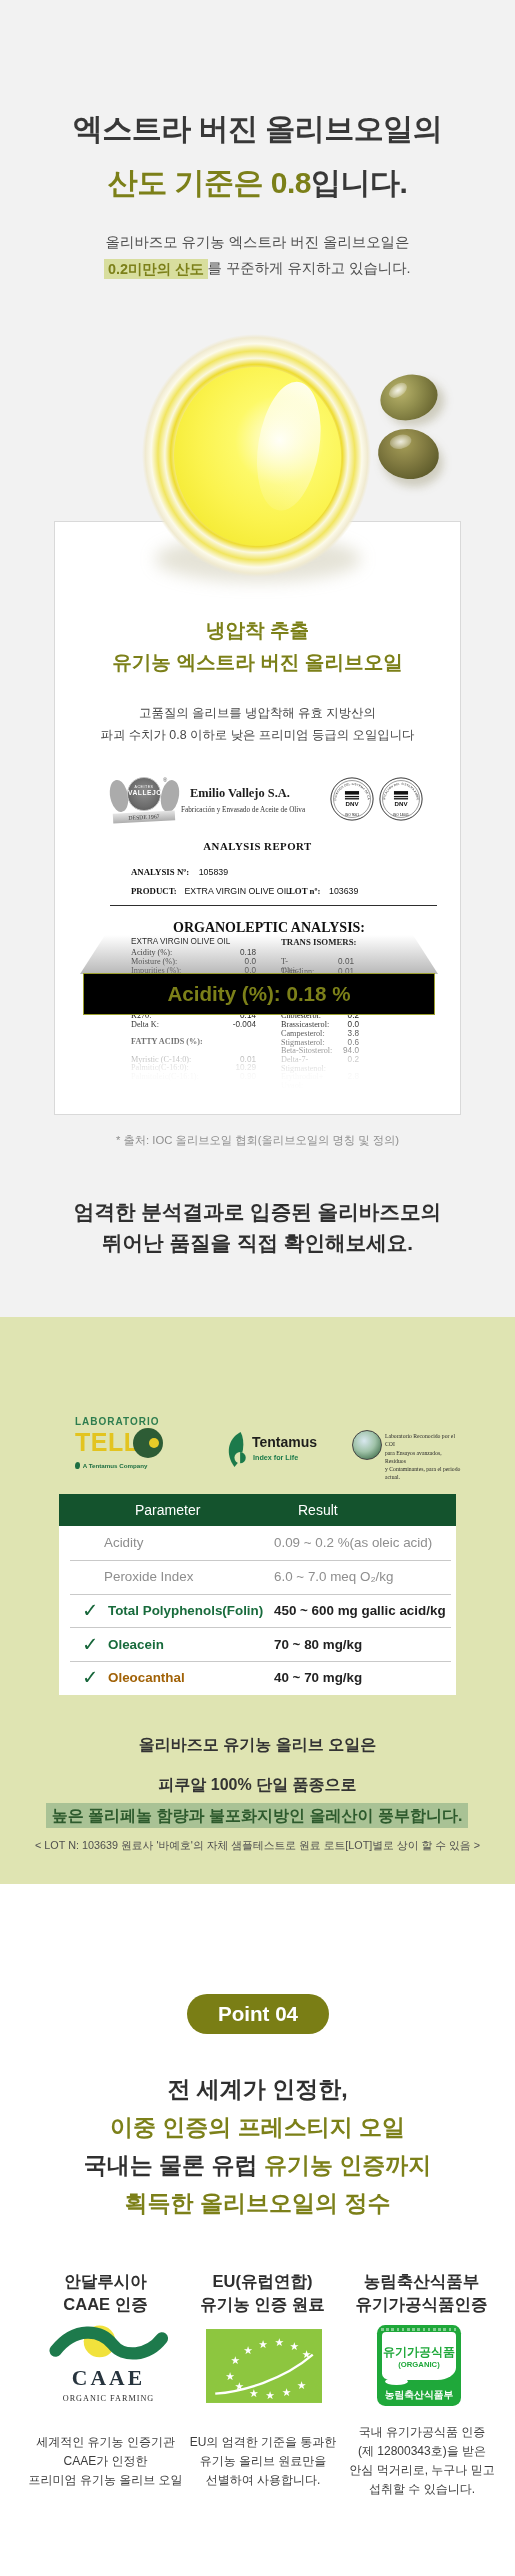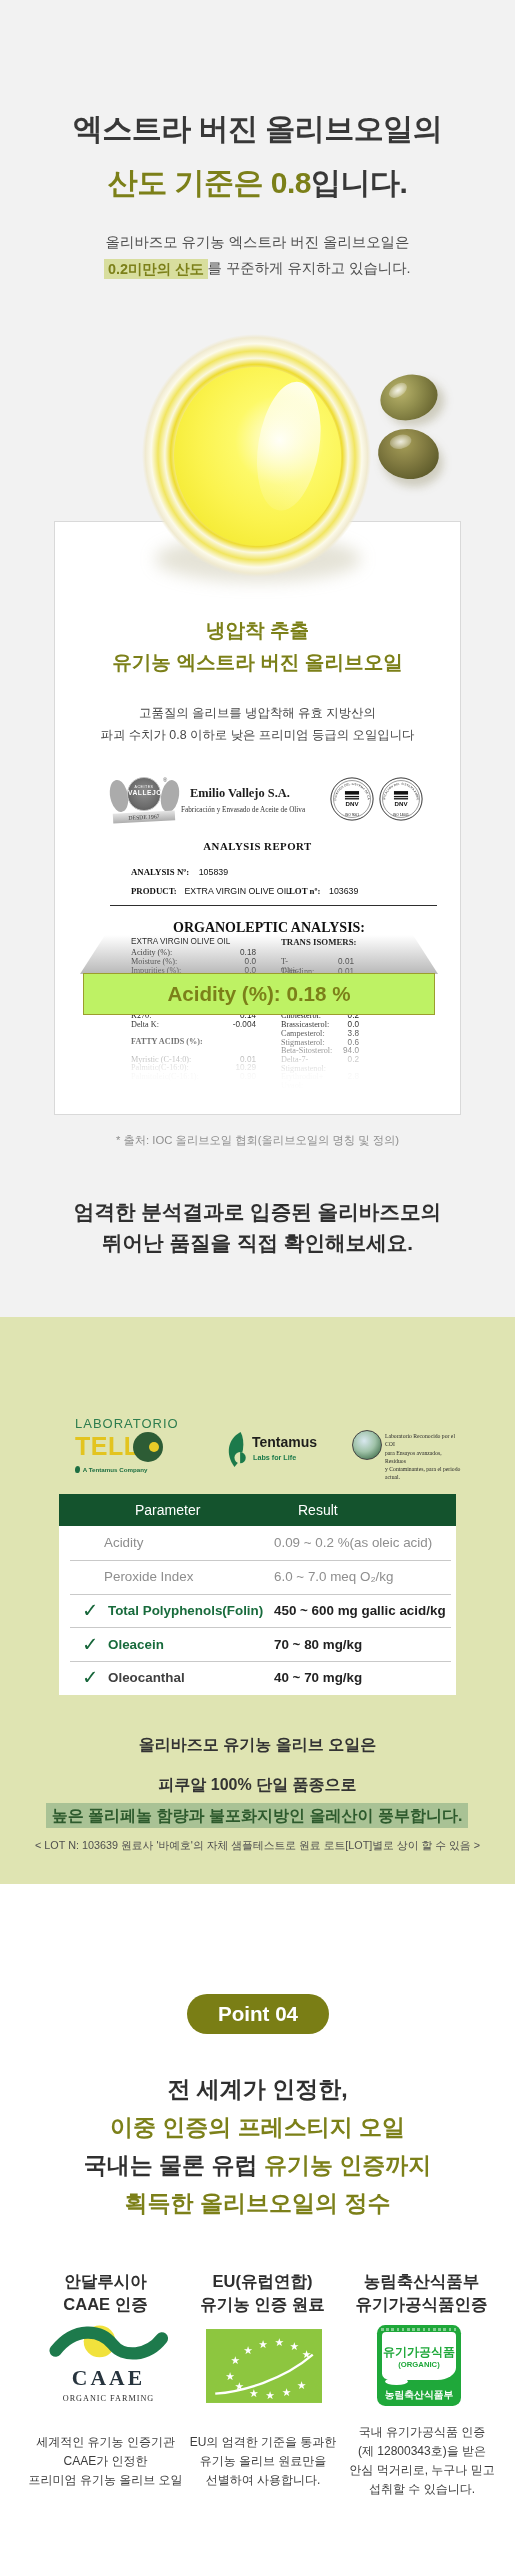--- a/index.html
+++ b/index.html
@@ -184,21 +184,21 @@
         <span class="val">0.2</span>
       </div>
     <div class="rrow" style="left:226px;top:550px;width:78px;opacity:.55;">
         <span class="lab">Erythrodiol+ Uvaol:</span>
         <span class="val">2.8</span>
       </div>
 
     <div class="abs" style="left:1.5px;top:495px;width:403px;height:97px;
                 background:linear-gradient(to bottom,rgba(255,255,255,0) 0%,rgba(255,255,255,.95) 60%,#fff 82%);"></div>
 
-    <div class="abs" style="left:28px;top:451px;width:352px;height:42px;background:#bef264;border:1.5px solid #9b9e2d;box-sizing:border-box;text-align:center;">
+    <div class="abs" style="left:28px;top:451px;width:352px;height:42px;background:#000000;border:1.5px solid #9b9e2d;box-sizing:border-box;text-align:center;">
       <div style="font-size:20.6px;font-weight:800;color:#7c8019;line-height:39px;">Acidity (%): 0.18 %</div>
     </div>
   </div>
 
   <div class="abs" style="left:380px;top:375px;width:58px;height:45px;border-radius:50%;transform:rotate(-14deg);
               background:radial-gradient(circle at 38% 32%,#b9b36b 0%,#93904f 38%,#706d36 72%,#5c5a2b 100%);
               box-shadow:5.2px 7.2px 8.2px rgba(140,135,95,.35);">
     <i style="position:absolute;left:18%;top:16%;width:34%;height:26%;border-radius:50%;background:radial-gradient(rgba(255,255,255,.85),rgba(255,255,255,0));transform:rotate(-20deg);"></i>
   </div>
   <div class="abs" style="left:378px;top:429px;width:61px;height:50px;border-radius:50%;transform:rotate(8deg);
@@ -216,41 +216,41 @@
          background:linear-gradient(200deg,rgba(255,255,252,.95),rgba(255,255,250,.05));transform:rotate(14deg);"></div>
   </div>
 
   <div class="abs center" style="top:1133px;font-size:11.3px;color:#8f8f8f;">* 출처: IOC 올리브오일 협회(올리브오일의 명칭 및 정의)</div>
   <div class="abs center" style="top:1196px;font-size:20.6px;font-weight:800;line-height:31px;color:#2f2f2f;">
     <div>엄격한 분석결과로 입증된 올리바즈모의</div>
     <div>뛰어난 품질을 직접 확인해보세요.</div>
   </div>
 
   <div class="abs" style="left:75px;top:1416px;width:95px;height:62px;">
-    <div style="color:#2e7d4f;font-size:13px;font-weight:400;letter-spacing:1px;">LABORATORIO</div>
+    <div style="color:#2e7d4f;font-size:10px;font-weight:700;letter-spacing:1px;">LABORATORIO</div>
     <div style="position:relative;height:32px;">
       <span style="color:#e3c41f;font-size:25px;font-weight:800;line-height:31px;letter-spacing:0.5px;">TELL</span>
       <span class="abs" style="left:58px;top:1px;width:30px;height:30px;border-radius:50%;background:#2d5c35;">
         <i style="position:absolute;right:4.1px;top:9.8px;width:10.3px;height:10.3px;border-radius:50%;background:#e8cb28;"></i>
       </span>
     </div>
     <div style="color:#1d6e42;font-size:6.2px;font-weight:700;margin-top:3.1px;display:flex;align-items:center;">
       <i style="width:5.2px;height:6.7px;background:#1d6e42;border-radius:60% 40% 60% 40%;margin-right:2.6px;"></i>
       <span>A Tentamus Company</span>
     </div>
   </div>
 
   <div class="abs" style="left:225px;top:1430px;width:88px;height:41px;">
     <svg width="23" height="38" viewBox="0 0 44 74" style="position:absolute;left:0;top:1px;">
       <path d="M30 2 C 4 16, 0 46, 18 70 C 36 53, 40 20, 30 2 Z" fill="#1c7a4b"></path>
       <circle cx="29" cy="52" r="11" fill="#dfe4b2"></circle>
       <path d="M29 41 a11 11 0 0 1 0 22 Z" fill="#1c7a4b"></path>
     </svg>
     <div class="abs" style="left:27px;top:4.1px;font-size:14px;font-weight:800;color:#1e1e1c;">Tentamus</div>
-    <div class="abs" style="left:28px;top:23px;font-size:7.2px;font-weight:700;color:#1c7a4b;">Labs for Life</div>
+    <div class="abs" style="left:28px;top:23px;font-size:7.2px;font-weight:700;color:#1c7a4b;">Index for Life</div>
   </div>
 
   <div class="abs" style="left:352px;top:1426px;width:110px;height:46px;">
     <span class="abs" style="left:0;top:4.1px;width:28px;height:28px;border-radius:50%;border:0.5px solid #444;
                  background:radial-gradient(circle at 40% 35%,#d8e8ef 0%,#9fc2a8 45%,#4e7a58 80%,#2e5138 100%);"></span>
     <div class="abs serif" style="left:33px;top:6.2px;font-size:5.7px;line-height:8.2px;color:#2a2a2a;">
       <div>Laboratorio Reconocido por el COI</div>
       <div>para Ensayos avanzados, Residuos</div>
       <div>y Contaminantes, para el periodo actual.</div>
     </div>
@@ -279,21 +279,21 @@
     </div>
     <div class="tbl-divider" style="top:133px;"></div>
     <div class="abs" style="left:0;top:134px;width:397px;height:33px;font-size:13.4px;line-height:33px;">
       <span class="abs" style="left:23px;font-size:19.6px;font-weight:700;color:#17663a;">✓</span>
       <span class="abs" style="left:49px;color:#186b3c;font-weight:700;">Oleacein</span>
       <span class="abs" style="left:215px;color:#222;font-weight:700;">70 ~ 80 mg/kg</span>
     </div>
     <div class="tbl-divider" style="top:167px;"></div>
     <div class="abs" style="left:0;top:167px;width:397px;height:33px;font-size:13.4px;line-height:33px;">
       <span class="abs" style="left:23px;font-size:19.6px;font-weight:700;color:#17663a;">✓</span>
-      <span class="abs" style="left:49px;color:#404040;font-weight:700;">Oleocanthal</span>
+      <span class="abs" style="left:49px;color:#a16207;font-weight:700;">Oleocanthal</span>
       <span class="abs" style="left:215px;color:#222;font-weight:700;">40 ~ 70 mg/kg</span>
     </div>
   </div>
 
   <div class="abs center" style="top:1735px;font-size:16px;font-weight:700;color:#333;">올리바즈모 유기농 올리브 오일은</div>
   <div class="abs center" style="top:1775px;font-size:16px;font-weight:700;color:#333;">피쿠알 100% 단일 품종으로</div>
   <div class="abs" style="left:46px;top:1803px;width:422px;height:25px;background:#a9c295;text-align:center;">
     <span style="font-size:16px;font-weight:700;color:#2d5a2d;line-height:25px;">높은 폴리페놀 함량과 불포화지방인 올레산이 풍부합니다.</span>
   </div>
   <div class="abs center" style="top:1839px;font-size:10.8px;color:#4f4f4f;">&lt; LOT N: 103639 원료사 '바예호'의 자체 샘플테스트로 원료 로트[LOT]별로 상이 할 수 있음 &gt;</div>

